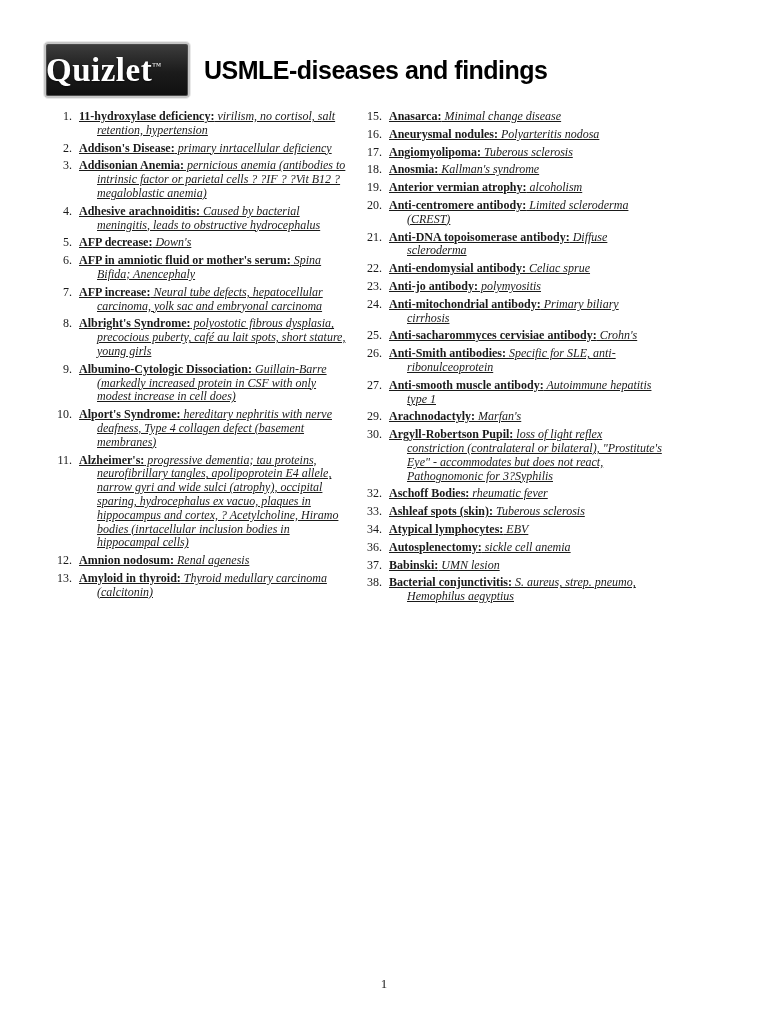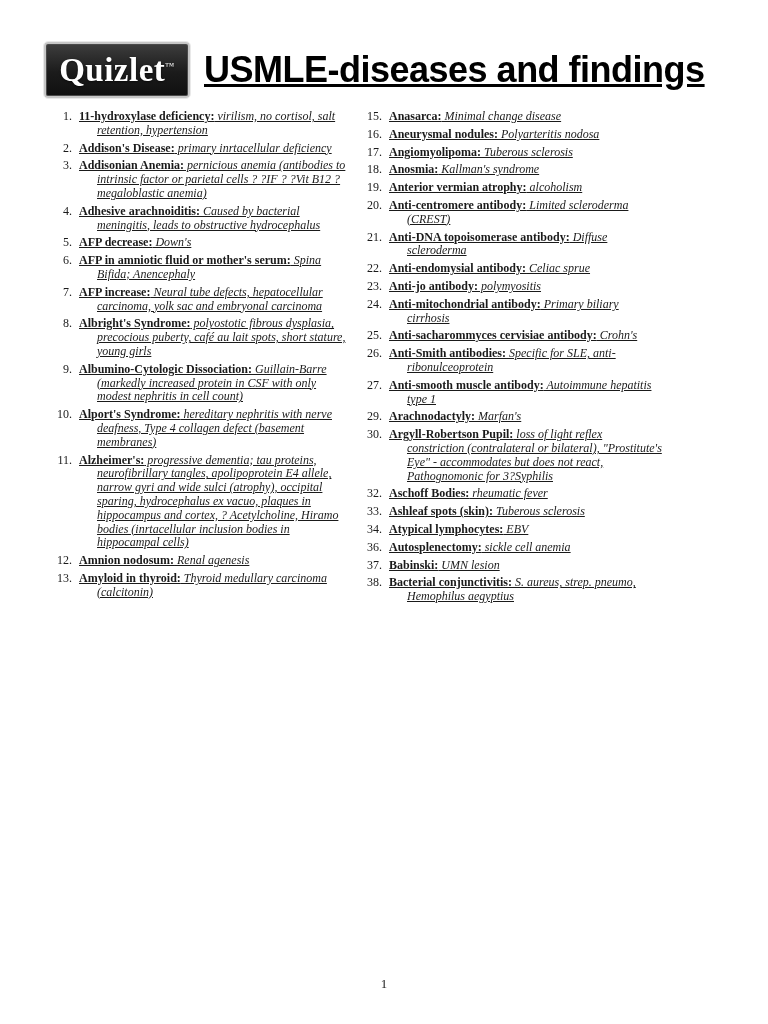--- a/index.html
+++ b/index.html
@@ -15,42 +15,41 @@
 
   
   .header { position:absolute; top:42px; left:44px; right:30px; display:flex; align-items:center; }
   .logo {
     width:142px; height:52px;
     background:linear-gradient(180deg,#3d3d3d 0%,#1b1b1b 55%,#101010 100%);
     border:2px solid #c6c6c6;
     outline:1px solid #e9e9e9;
     border-radius:4px;
     box-shadow:inset 0 0 0 1px #4a4a4a;
-    display:flex; align-items:center; justify-content:center;
+    display:flex; align-items:center; 
     flex-shrink:0;
   }
   .logo-text {
     color:#ffffff;
     font-family:"Liberation Serif", serif;
     font-weight:bold;
     font-size:33px;
     letter-spacing:0.5px;
     text-shadow:0 1px 2px rgba(0,0,0,0.6);
     line-height:1;
   }
   .logo-tm { color:#dddddd; font-size:9px; vertical-align:super; font-weight:bold; }
   .doc-title {
     margin:0 4px 0 14px;
     font-family:"Liberation Sans", sans-serif;
     font-weight:bold;
-    font-size:36px;
+    font-size:25px;
     letter-spacing:-0.5px;
     color:#000000;
     white-space:nowrap;
-    text-decoration:underline;
   }
 
   
   .columns {
     position:absolute; top:110px; left:50px;
     display:flex; gap:8px;
   }
   .col { width:302px; }
   .item {
     display:flex;
@@ -110,21 +109,21 @@
         <div class="item">
           <span class="num">7.</span>
           <span class="text"><span class="term">AFP increase:</span><span class="def"> Neural tube defects, hepatocellular carcinoma, yolk sac and embryonal carcinoma</span></span>
         </div>
         <div class="item">
           <span class="num">8.</span>
           <span class="text"><span class="term">Albright's Syndrome:</span><span class="def"> polyostotic fibrous dysplasia, precocious puberty, café au lait spots, short stature, young girls</span></span>
         </div>
         <div class="item">
           <span class="num">9.</span>
-          <span class="text"><span class="term">Albumino-Cytologic Dissociation:</span><span class="def"> Guillain-Barre (markedly increased protein in CSF with only modest nephritis in cell count)</span></span>
+          <span class="text"><span class="term">Albumino-Cytologic Dissociation:</span><span class="def"> Guillain-Barre (markedly increased protein in CSF with only modest increase in cell does)</span></span>
         </div>
         <div class="item">
           <span class="num">10.</span>
           <span class="text"><span class="term">Alport's Syndrome:</span><span class="def"> hereditary nephritis with nerve deafness, Type 4 collagen defect (basement membranes)</span></span>
         </div>
         <div class="item">
           <span class="num">11.</span>
           <span class="text"><span class="term">Alzheimer's:</span><span class="def"> progressive dementia; tau proteins, neurofibrillary tangles, apolipoprotein E4 allele, narrow gyri and wide sulci (atrophy), occipital sparing, hydrocephalus ex vacuo, plaques in hippocampus and cortex, ? Acetylcholine, Hiramo bodies (inrtacellular inclusion bodies in hippocampal cells)</span></span>
         </div>
         <div class="item">

